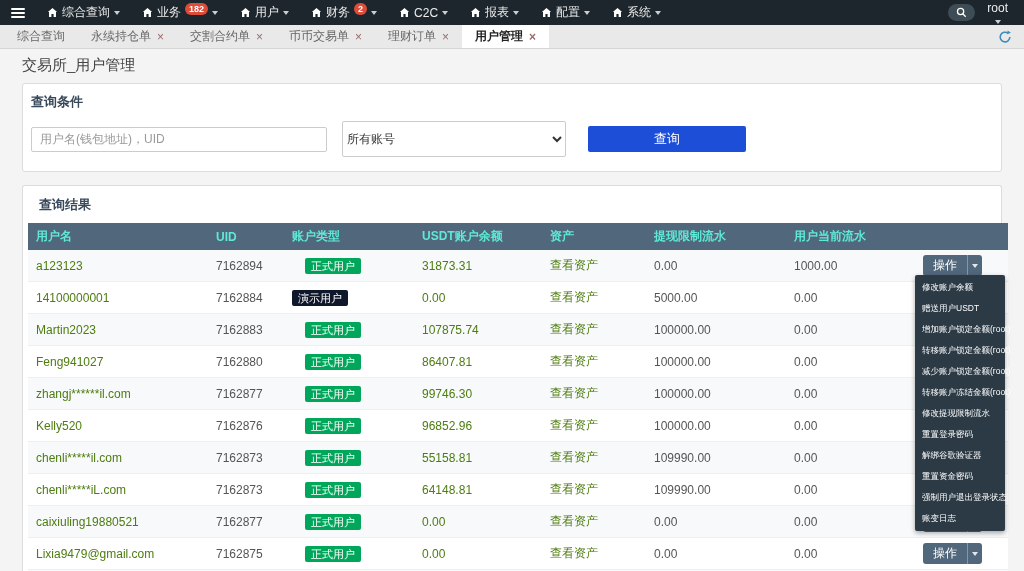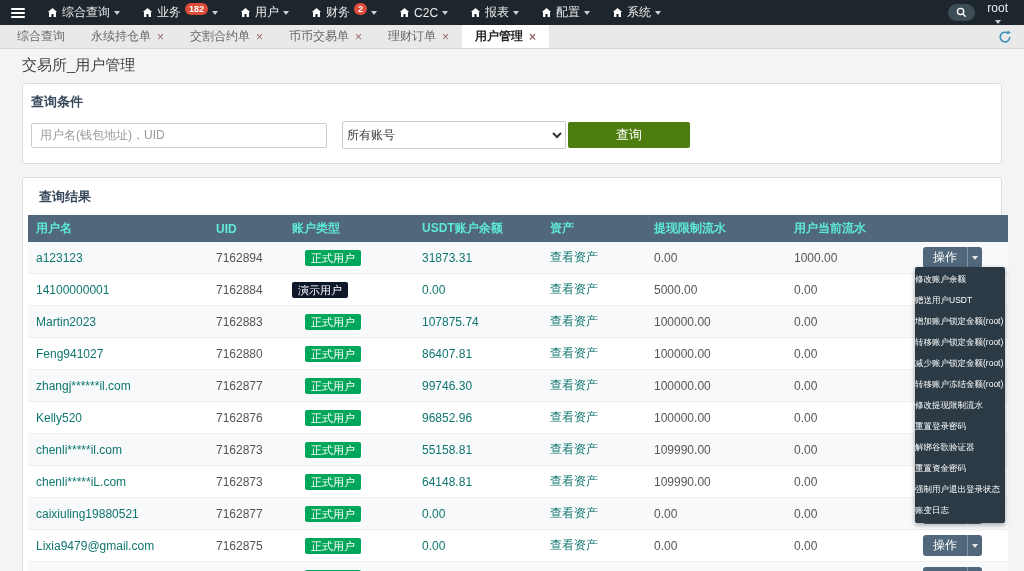--- a/index.html
+++ b/index.html
@@ -30,44 +30,44 @@
   .page{padding:0 22px;}
   .page-title{font-size:15px;color:#444;margin:7px 0 8px;font-weight:normal;}
 
   .panel{background:#fff;border:1px solid #dcdcdc;border-radius:3px;}
   .panel-title{font-size:13px;font-weight:bold;color:#39495c;}
 
   .panel.query{padding:9px 8px 14px;}
   .query-controls{display:flex;align-items:center;margin-top:10px;}
   .query-input{width:296px;height:25px;border:1px solid #ccc;border-radius:2px;padding:0 8px;font-size:12px;color:#555;outline:none;}
   .query-input::placeholder{color:#9a9a9a;}
-  .query-select{width:224px;height:28px;border:1px solid #ccc;border-radius:2px;font-size:12px;color:#333;margin-left:15px;background:#fff;outline:none;}
-  .query-btn{width:122px;height:26px;background:#4d7c0f;color:#fff;border:none;border-radius:2px;font-size:13px;margin-left:2px;cursor:pointer;}
+  .query-select{width:224px;height:36px;border:1px solid #ccc;border-radius:2px;font-size:12px;color:#333;margin-left:15px;background:#fff;outline:none;}
+  .query-btn{width:158px;height:26px;background:#1d4ed8;color:#fff;border:none;border-radius:2px;font-size:13px;margin-left:22px;cursor:pointer;}
 
   .panel.results{margin-top:13px;padding:8px 5px 0;border-bottom:none;}
   .panel.results .panel-title{margin:2px 0 9px 11px;}
 
   table{width:100%;border-collapse:collapse;table-layout:fixed;font-size:12px;}
   thead th{background:#51677c;color:#5eead4;font-weight:bold;text-align:left;padding:5px 8px;font-size:12px;white-space:nowrap;overflow:hidden;}
   tbody td{padding:5px 8px;border-bottom:1px solid #efefef;color:#555;white-space:nowrap;overflow:hidden;vertical-align:middle;height:26px;}
   tbody tr:nth-child(odd){background:#f7f9fa;}
   tbody tr:nth-child(even){background:#fff;}
-  a.link{color:#0f766e;text-decoration:none;cursor:pointer;}
+  a.link{color:#4d7c0f;text-decoration:none;cursor:pointer;}
 
   .badge{display:inline-block;padding:2px 6px;border-radius:2px;color:#fff;font-size:11px;line-height:12px;}
   .badge.formal{background:#00a65a;margin-left:13px;}
   .badge.demo{background:#0f172a;}
 
   .split-btn{display:inline-flex;height:21px;border-radius:3px;background:#51677c;color:#fff;cursor:pointer;}
   .split-main{padding:0 10px;line-height:21px;font-size:12px;font-weight:normal;}
   .split-caret{width:15px;display:flex;align-items:center;justify-content:center;border-left:1px solid rgba(255,255,255,.3);}
   td.action-cell{position:relative;overflow:visible;}
 
   .action-menu{position:absolute;top:25px;right:3px;width:90px;background:#2b3a45;border-radius:2px;box-shadow:0 2px 5px rgba(0,0,0,.35);z-index:30;padding:2px 0;}
-  .action-menu-item{color:#fff;font-size:8.5px;padding:5px 0;line-height:11px;white-space:nowrap;cursor:pointer;}
+  .action-menu-item{color:#fff;font-size:8.5px;padding:5px 7px;line-height:11px;white-space:nowrap;cursor:pointer;}
 </style>
 </head>
 <body>
 
 <nav class="navbar">
   <div class="hamburger">
     <span></span>
       <span></span>
       <span></span>
   </div>

